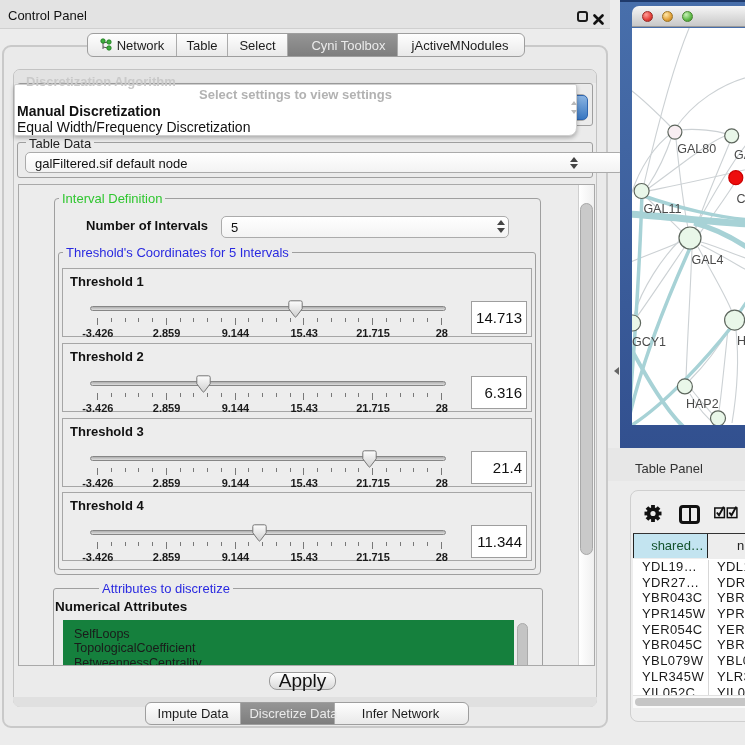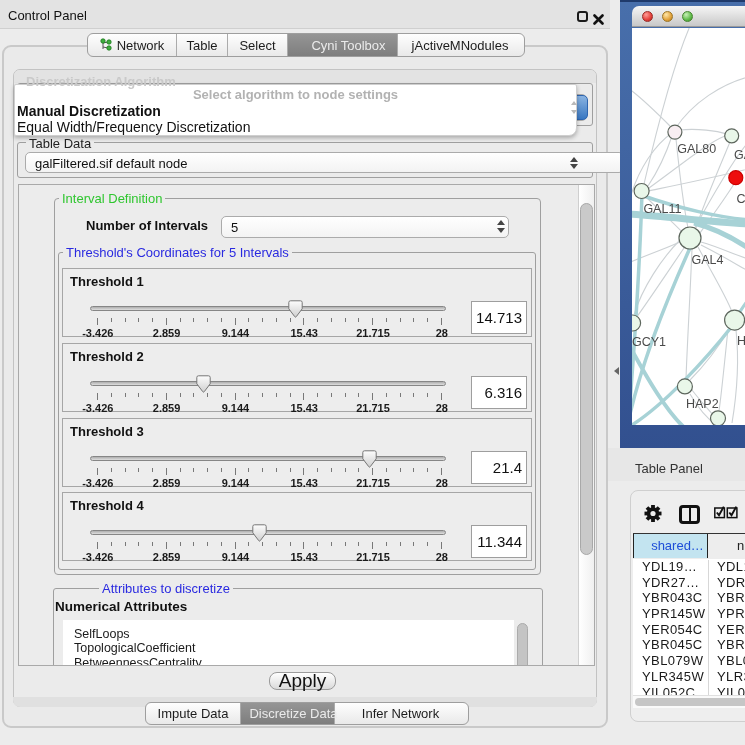--- a/index.html
+++ b/index.html
@@ -55,21 +55,21 @@
   background:repeating-linear-gradient(to right,#787878 0 1px,transparent 1px 13.76px); }
 .tbox .tmaj { position:absolute; left:34px; top:49px; width:346px; height:7px;
   background:repeating-linear-gradient(to right,#787878 0 1px,transparent 1px 68.8px); }
 .tbox .sl { position:absolute; top:58px; transform:translateX(-50%); font-size:11px;
   font-weight:bold; color:#1a1a1a; }
 .tbox .field { position:absolute; left:408px; top:32px; width:56px; height:33px;
   background:#fff; border:1px solid #9e9e9e; font-size:15px; color:#111;
   text-align:right; padding:7px 4px 0 0; }
 .thumbsl { position:absolute; top:31px; }
 
-#attrlist { position:absolute; left:44px; top:435px; width:451px; height:62px; background:#ffffff; }
+#attrlist { position:absolute; left:44px; top:435px; width:451px; height:62px; background:#15803d; }
 #attrlist div { font-size:12.5px; color:#1a1a1a; padding-left:11px; height:14.3px; line-height:14.3px; }
 #attrlist div:first-child { margin-top:7px; }
 #listsb { position:absolute; left:498px; top:438px; width:11px; height:60px;
   background:#c4c4c4; border:1px solid #ababab; border-radius:6px; }
 
 #applybtn { left:269px; top:672px; width:67px; height:18px; border:1px solid #9b9b9b;
   border-radius:8px; background:linear-gradient(#ffffff,#dadada); font-size:19px; color:#111;
   text-align:center; line-height:16px; }
 
 #popup { left:14px; top:84px; width:563px; height:52px; background:#ffffff;
@@ -88,21 +88,21 @@
   border-bottom:1px solid #9a9a9a; }
 .light { position:absolute; top:5px; width:11px; height:11px; border-radius:50%; }
 #canvas { left:632px; top:28px; width:113px; height:397px; background:#ffffff; }
 #tablebar { left:608px; top:448px; width:137px; height:33px; background:#e7e7e7; }
 #tablebar .t { position:absolute; left:27px; top:13px; font-size:13px; color:#333; }
 #tpouter { left:630px; top:490px; width:130px; height:232px; background:#eeeeee;
   border:1px solid #cfcfcf; border-radius:8px 0 0 8px; }
 #thead { left:633px; top:533px; width:112px; height:27px; background:#ededed;
   border-top:1.5px solid #333; border-bottom:1.5px solid #777; }
 #thc1 { position:absolute; left:0; top:0; width:75px; height:24px; background:#c3e4f0;
-  border-right:1.5px solid #222; border-left:1px solid #222; font-size:13px; color:#1d4ed8;
+  border-right:1.5px solid #222; border-left:1px solid #222; font-size:13px; color:#14532d;
   text-align:center; padding-left:14px; line-height:24px; }
 #thc2 { position:absolute; left:104px; top:0; font-size:13px; color:#222; line-height:24px; }
 #tbody { left:633px; top:559px; width:112px; height:136px; background:#fff; overflow:hidden; }
 #tbody .row { height:15.7px; line-height:15.7px; font-size:13px; letter-spacing:0.4px; color:#1a1a1a; white-space:nowrap; }
 #tbody .c1 { display:inline-block; width:75px; padding-left:9px; }
 #tbody .c2 { display:inline-block; padding-left:9px; }
 #colline { left:708px; top:560px; width:1px; height:135px; background:#d7d7d7; }
 #hsb { left:633px; top:695px; width:112px; height:13px; background:#fafafa; border-top:1px solid #e0e0e0;}
 #hsb .thumb { position:absolute; left:2px; top:2px; width:130px; height:8px; background:#c6c6c6; border-radius:4px; }
 .splitic { left:679px; top:505px; width:21px; height:19px; border:3px solid #111; border-radius:4px; }
@@ -144,21 +144,21 @@
   <div class="group" style="left:17px; top:83px; width:576px; height:43px;"></div>
   <div class="combo" style="left:25px; top:94px; width:562px; height:27px;"></div>
   <div class="abs" style="left:576px; top:95px; width:12px; height:25px; border-radius:0 5px 5px 0;
        background:linear-gradient(#8ab4e2,#3a78c2); border:1px solid #2f66b0; z-index:39;"></div>
   <div class="arr up" style="left:571px; top:101px; border-left-width:3px; border-right-width:3px;
        border-bottom:4px solid #b9b9b9; z-index:42;"></div>
   <div class="arr dn" style="left:571px; top:110px; border-left-width:3px; border-right-width:3px;
        border-top:4px solid #b9b9b9; z-index:42;"></div>
 
   <div class="abs" id="popup">
-    <div class="r1">Select algorithm to node settings</div>
+    <div class="r1">Select settings to view settings</div>
     <div class="r2">Manual Discretization</div>
     <div class="r3">Equal Width/Frequency Discretization</div>
   </div>
   <div class="abs" id="disclabel">Discretization Algorithm</div>
 
   <div class="group" style="left:17px; top:142px; width:576px; height:36px;"></div>
   <div class="gtitle" style="left:26px; top:136px; color:#222; z-index:1;">Table Data</div>
   <div class="combo" style="left:25px; top:152px; width:599px; height:21px;">
     <span class="ct">galFiltered.sif default node</span>
     </div>

